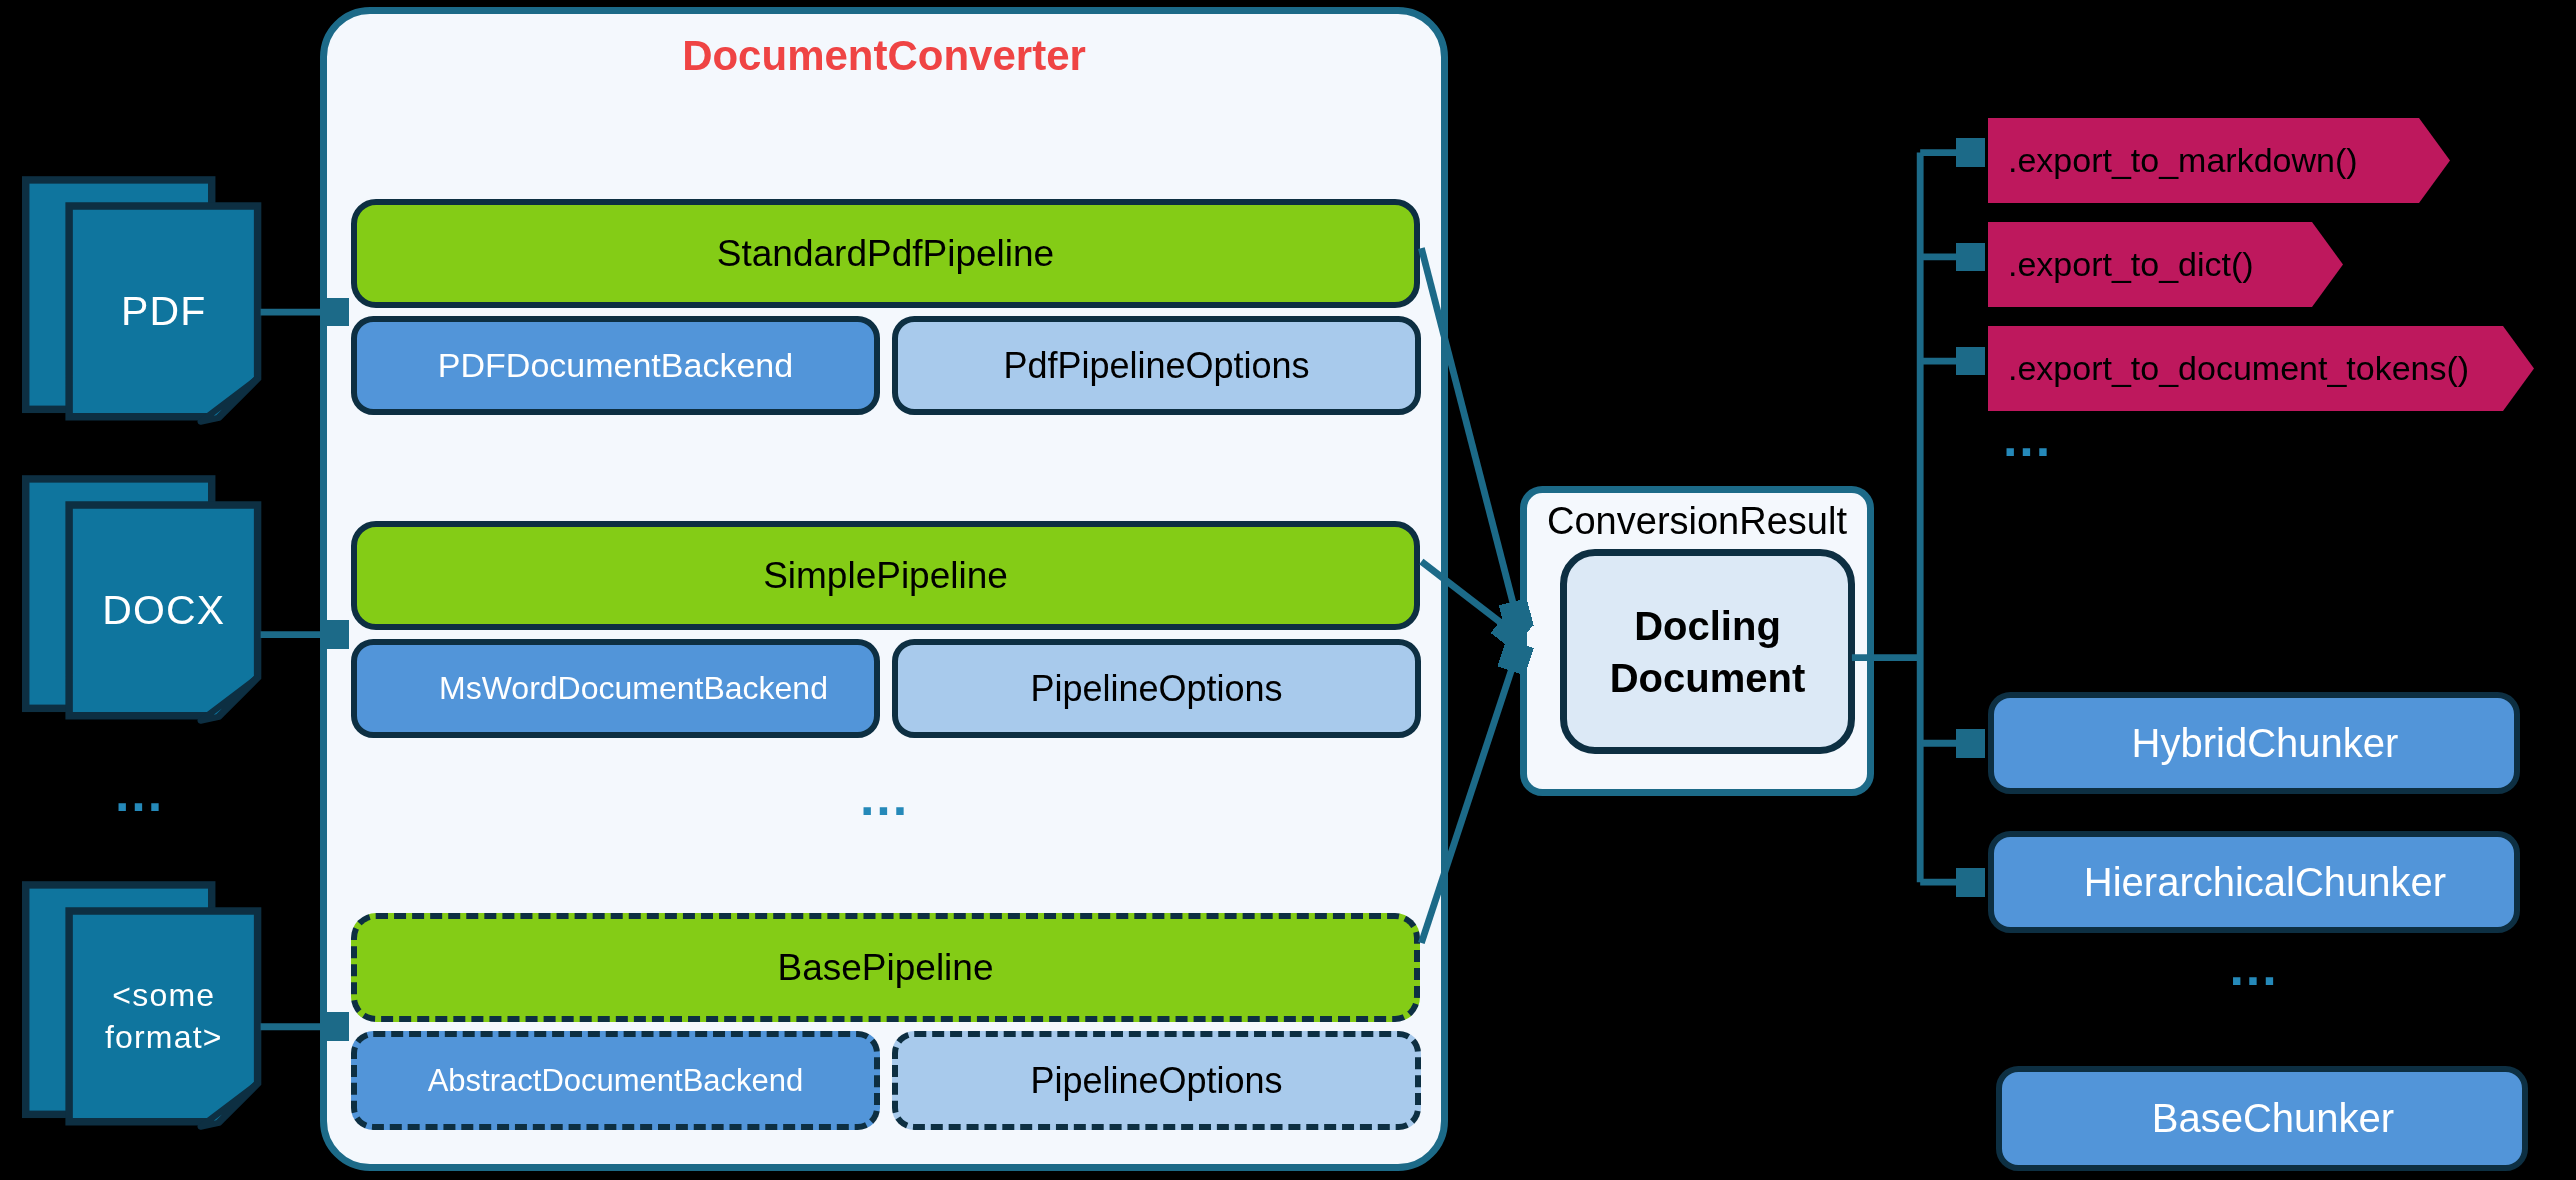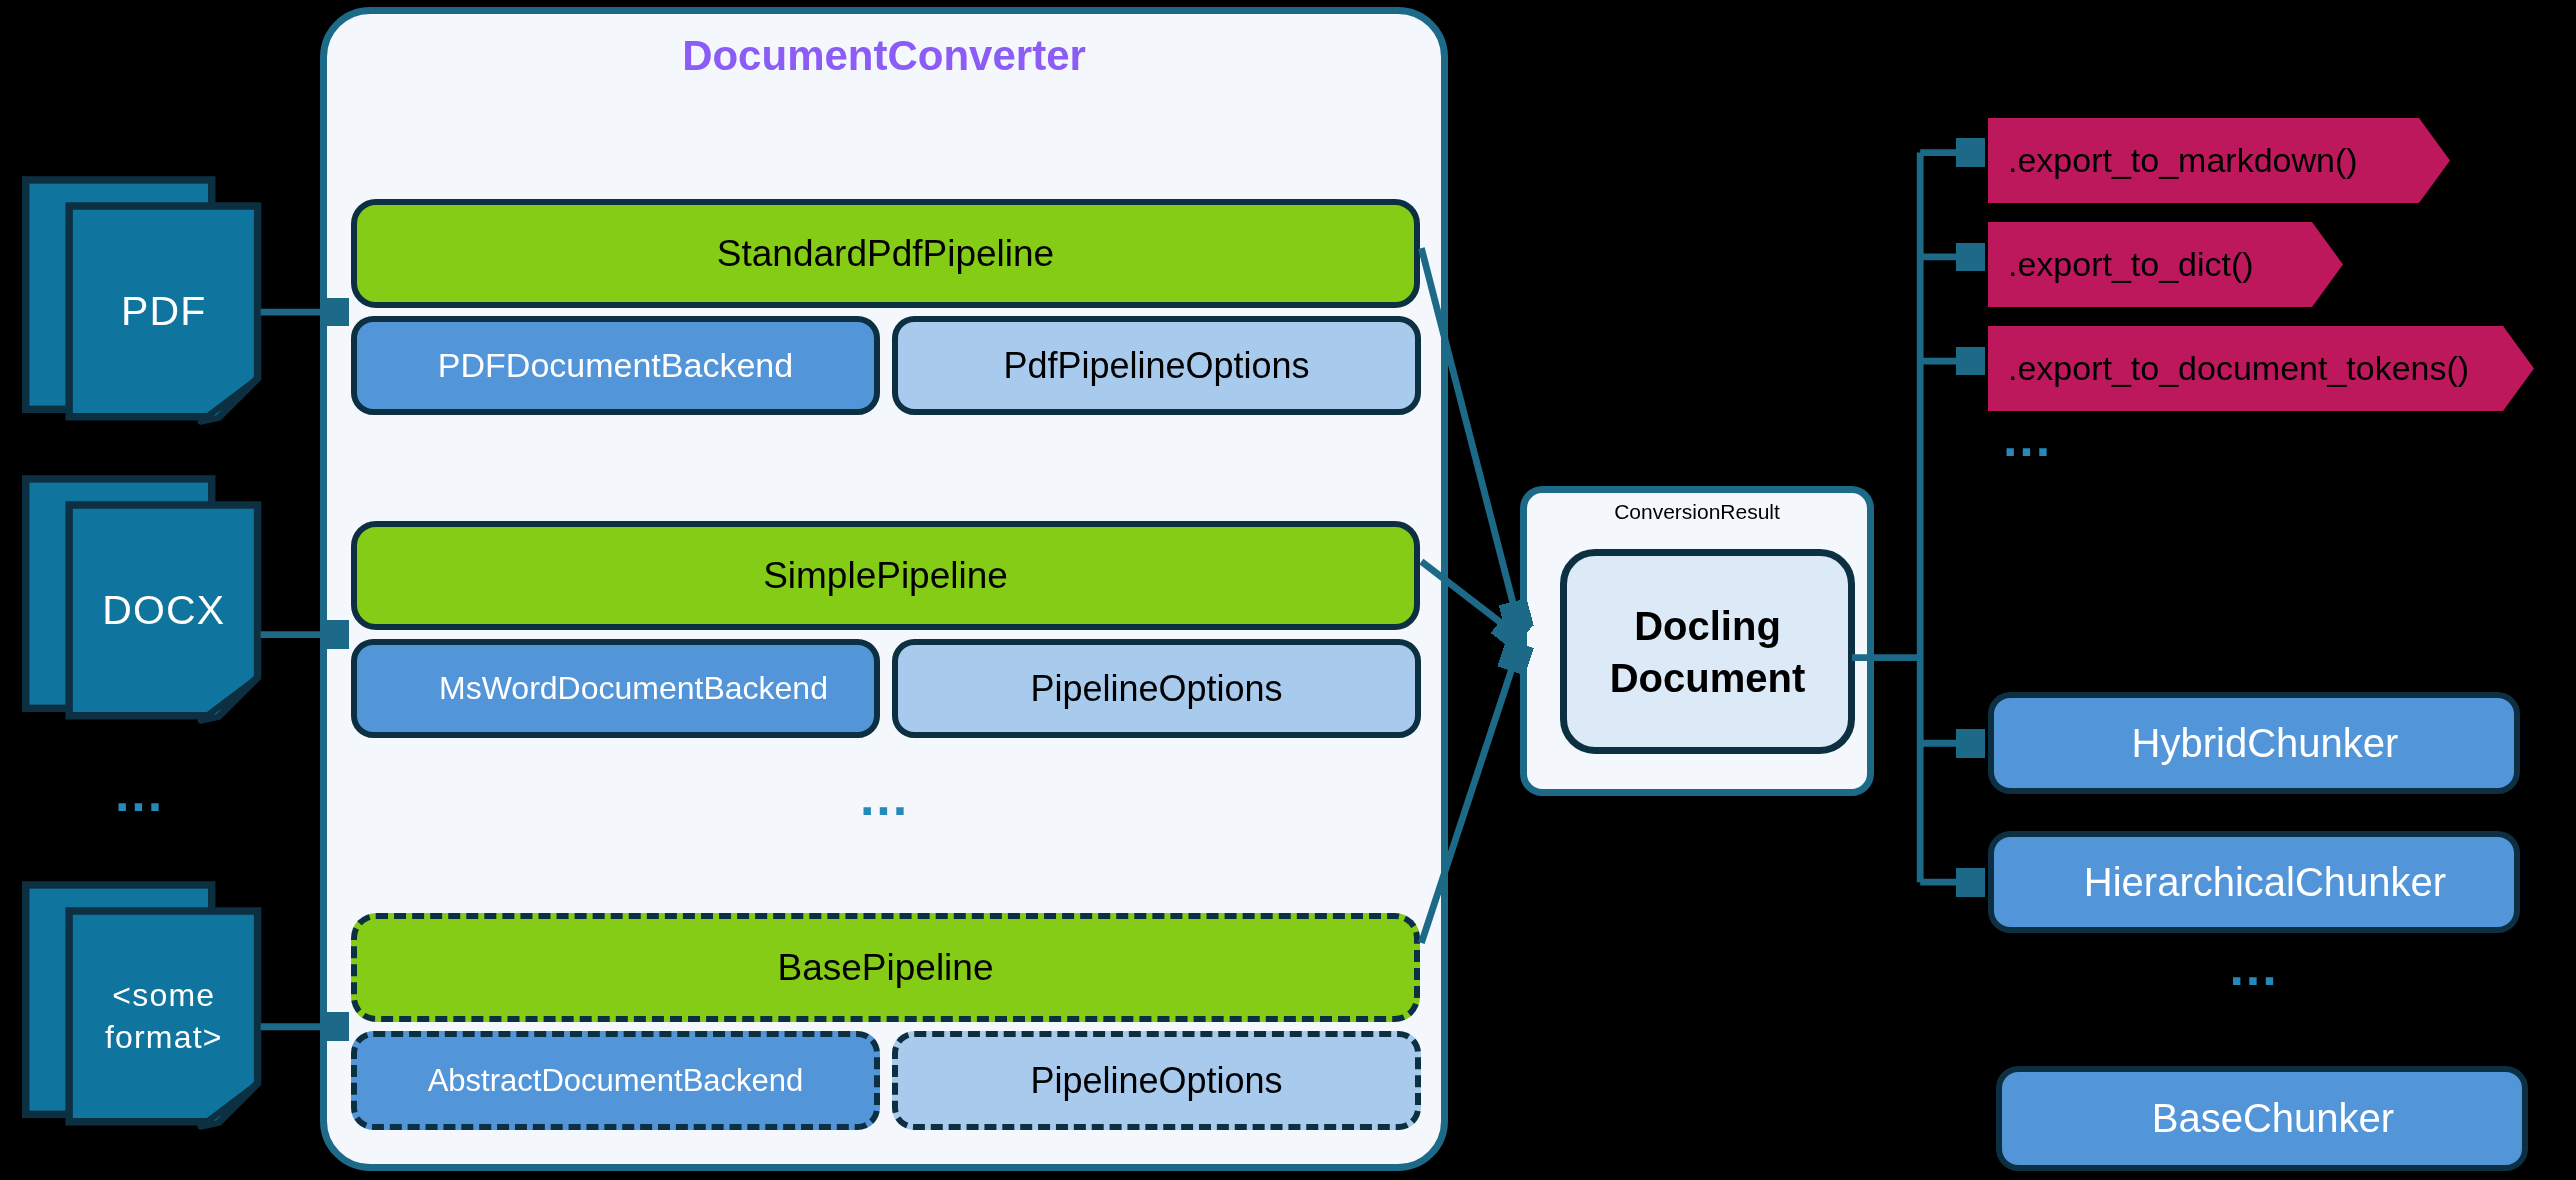--- a/index.html
+++ b/index.html
@@ -21,21 +21,21 @@
   }
   .doc-label.small{font-size:32px;}
 
   
   .converter{
     position:absolute;left:320px;top:7.4px;width:1128px;height:1164px;
     background:#F4F8FD;border:7.4px solid #1C6A88;border-radius:50px;box-sizing:border-box;
   }
   .converter-title{
     position:absolute;left:320px;top:32px;width:1128px;text-align:center;
-    font-size:42px;font-weight:bold;color:#8b5cf6;
+    font-size:42px;font-weight:bold;color:#ef4444;
   }
 
   .pipe-box{
     position:absolute;box-sizing:border-box;background:#84cc16;
     border:6.2px solid #0D2F42;border-radius:25px;
     display:flex;align-items:center;justify-content:center;
     font-size:37px;color:#000;
   }
   .backend-box{
     position:absolute;box-sizing:border-box;background:#5295D9;
@@ -51,21 +51,21 @@
   }
   .dashed{border-style:dashed;}
 
   
   .result-box{
     position:absolute;left:1520px;top:486px;width:354px;height:310px;box-sizing:border-box;
     background:#F4F8FD;border:7.4px solid #1C6A88;border-radius:22.3px;
   }
   .result-label{
     position:absolute;left:1520px;top:500px;width:354px;text-align:center;
-    font-size:21px;color:#000;
+    font-size:38px;color:#000;
   }
   .docling-box{
     position:absolute;left:1560px;top:549px;width:295px;height:205px;box-sizing:border-box;
     background:#DCE9F6;border:7.4px solid #0D2F42;border-radius:35px;
     display:flex;flex-direction:column;align-items:center;justify-content:center;
     font-size:40px;font-weight:bold;color:#000;line-height:1.3;text-align:center;
   }
 
   
   .banner{

